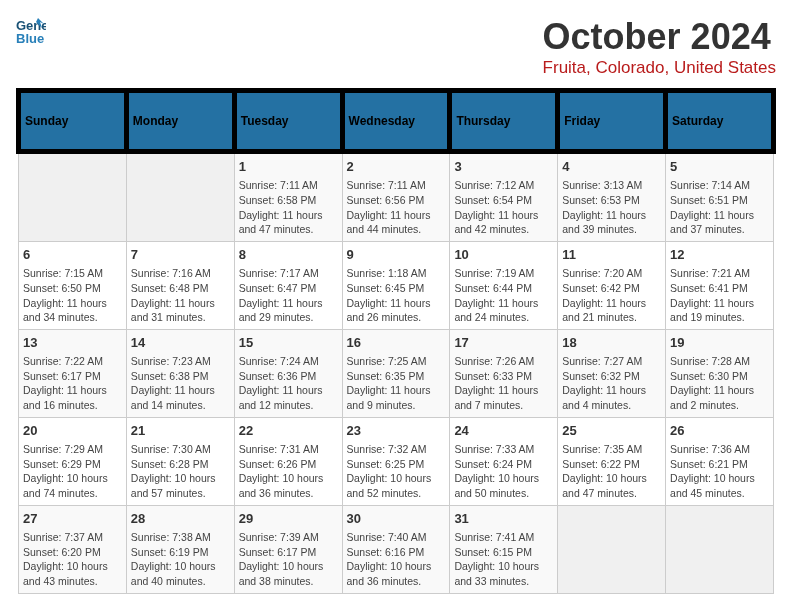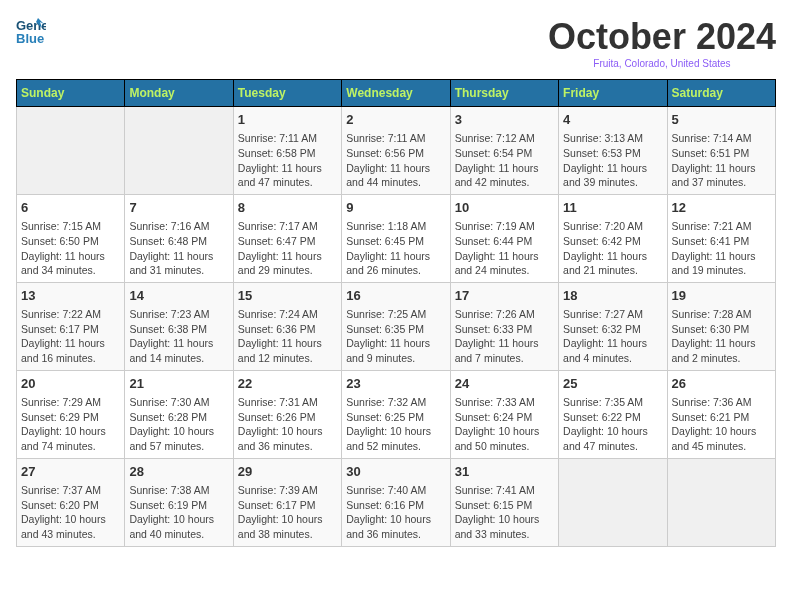--- a/index.html
+++ b/index.html
@@ -15,43 +15,43 @@
       justify-content: space-between;
       align-items: flex-start;
       margin-bottom: 10px;
     }
     .logo {
       display: flex;
       flex-direction: column;
       align-items: flex-start;
     }
     .title-block {
-      text-align: center;
+      text-align: left;
     }
     .main-title {
       font-size: 36px;
       font-weight: bold;
       color: #333;
     }
     .sub-title {
-      font-size: 10px;
-      color: #8b5cf6;
+      font-size: 17px;
+      color: #b91c1c;
     }
     table {
       width: 100%;
       border-collapse: collapse;
       font-size: 11px;
     }
     thead tr th {
       background-color: #2471a3;
-      color: #bef264;
-      padding: 6px 4px;
+      color: #000000;
+      padding: 21px 4px;
       text-align: left;
       font-size: 12px;
-      border: 1px solid #000000;
+      border: 5px solid #000000;
     }
     tbody tr td {
       vertical-align: top;
       padding: 4px 4px;
       border: 1px solid #ccc;
       width: calc(100% / 7);
       line-height: 1.4;
       background: #fff;
     }
     tbody tr:nth-child(odd) td {

